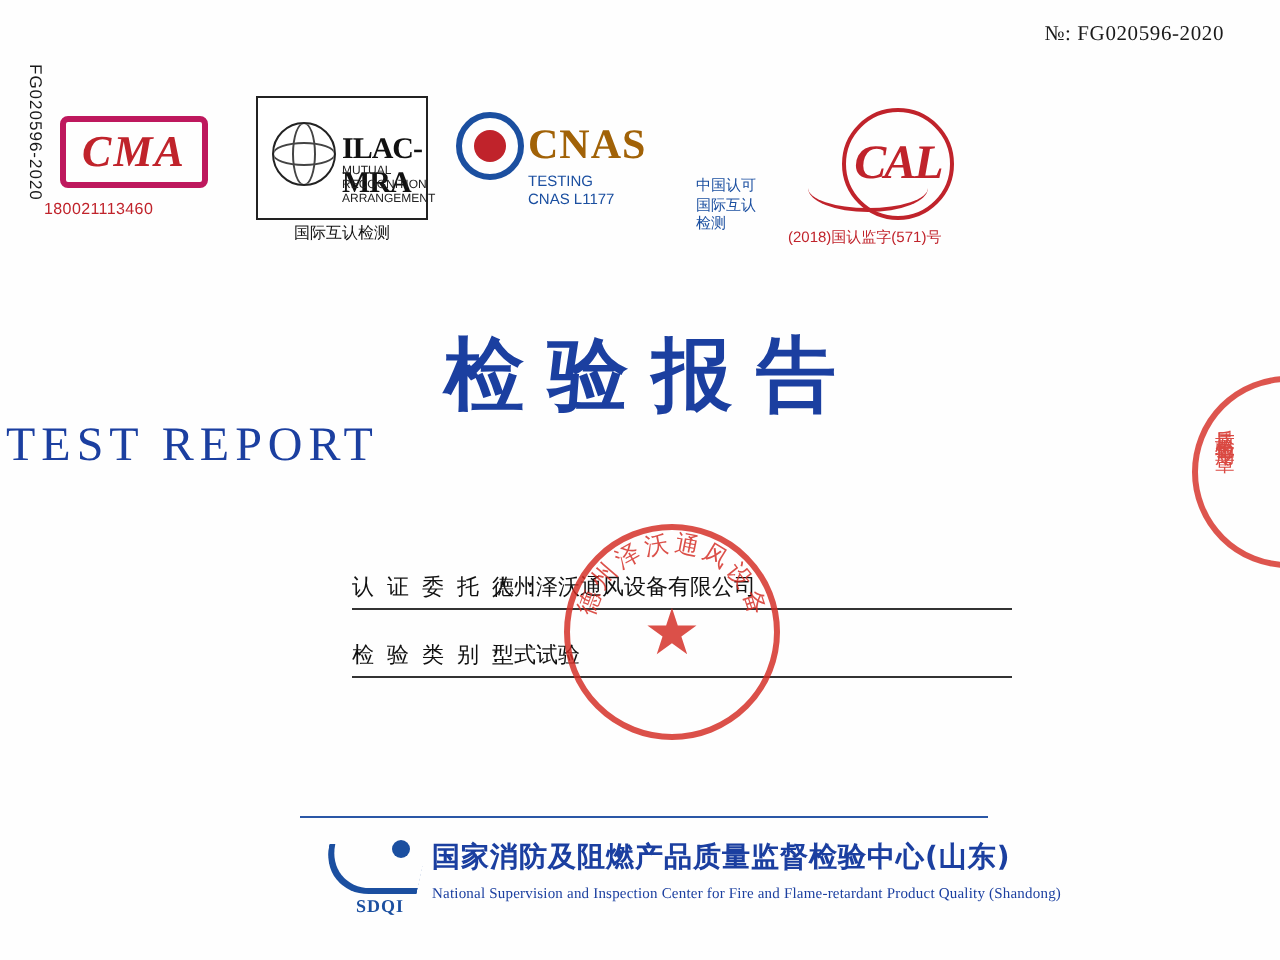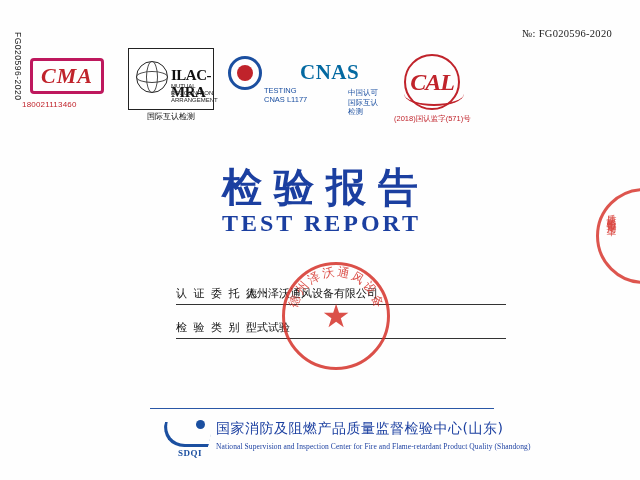--- a/index.html
+++ b/index.html
@@ -20,21 +20,21 @@
     width: 640px;
     height: 480px;
     background: #fefefe;
     overflow: hidden;
   }
 
   
   .serial {
     position: absolute;
     right: 28px;
-    top: 28px;
+    top: 12px;
     font-size: 10.5px;
     color: #1a1a1a;
     letter-spacing: 0.3px;
     font-family: "Liberation Serif", serif;
     white-space: nowrap;
   }
 
   
   .side-code {
     position: absolute;
@@ -207,24 +207,23 @@
     width: 16px; height: 16px;
     border-radius: 50%;
     background: #c0232b;
   }
   .cnas-word {
     position: absolute;
     left: 36px;
     top: 8px;
     font-size: 21px;
     font-weight: bold;
-    color: #0369a1;
+    color: #a16207;
     font-family: "Liberation Serif", serif;
     letter-spacing: 0.5px;
-    margin-left: 36px;
   }
   .cnas-sub {
     position: absolute;
     left: 36px;
     top: 34px;
     font-size: 7.5px;
     color: #1b4fa0;
     font-family: "Liberation Sans", sans-serif;
     line-height: 9px;
   }
@@ -244,21 +243,21 @@
   
   .cal {
     position: absolute;
     left: 398px;
     top: 8px;
     width: 96px;
     height: 80px;
   }
   .cal-circle {
     position: absolute;
-    left: 6px;
+    left: 23px;
     top: 6px;
     width: 56px;
     height: 56px;
     border-radius: 50%;
     border: 2.5px solid #c0232b;
     box-sizing: border-box;
   }
   .cal-inner {
     position: absolute;
     left: 0; top: 0;
@@ -305,23 +304,23 @@
     color: #1b3fa0;
     letter-spacing: 12px;
     text-indent: 12px;
     font-family: "DejaVu Sans", sans-serif;
   }
   .title-en {
     position: absolute;
     left: 0;
     top: 210px;
     width: 640px;
-    text-align: center;
+    text-align: left;
     font-size: 24px;
-    font-weight: bold;
+    font-weight: normal;
     color: #1b3fa0;
     letter-spacing: 3px;
     text-indent: 3px;
     font-family: "Liberation Serif", serif;
   }
 
   
   .fields {
     position: absolute;
     left: 176px;
@@ -476,21 +475,21 @@
     font-weight: bold;
     color: #1b4fa0;
     font-family: "Liberation Serif", serif;
     letter-spacing: 0.5px;
   }
   .footer-cn {
     position: absolute;
     left: 66px;
     top: 2px;
     font-size: 14px;
-    font-weight: normal;
+    font-weight: bold;
     color: #1b3fa0;
     letter-spacing: 0.5px;
     font-family: "DejaVu Sans", sans-serif;
     white-space: nowrap;
   }
   .footer-en {
     position: absolute;
     left: 66px;
     top: 24px;
     font-size: 7.5px;

